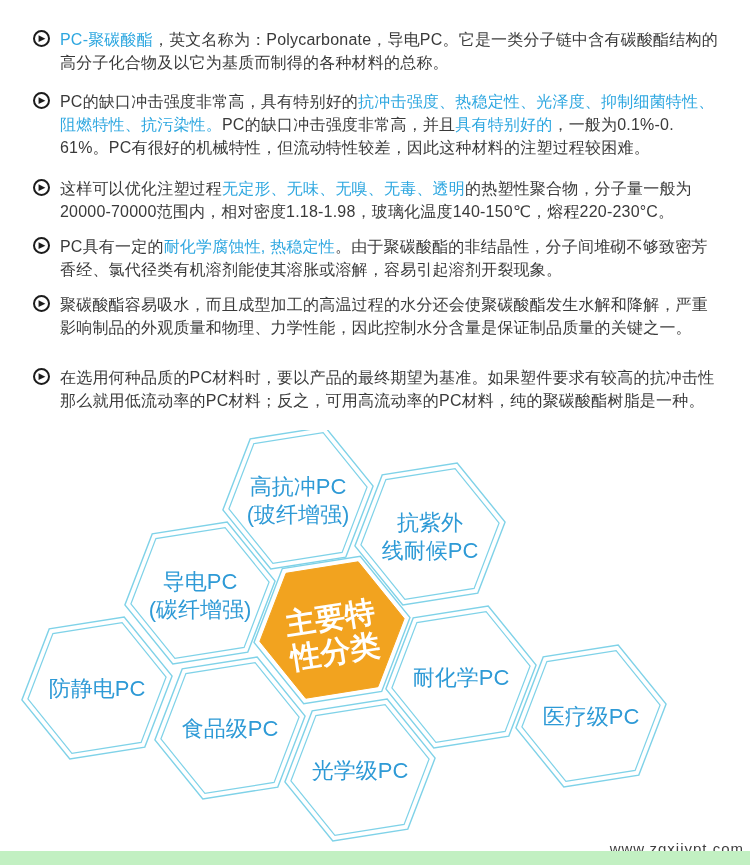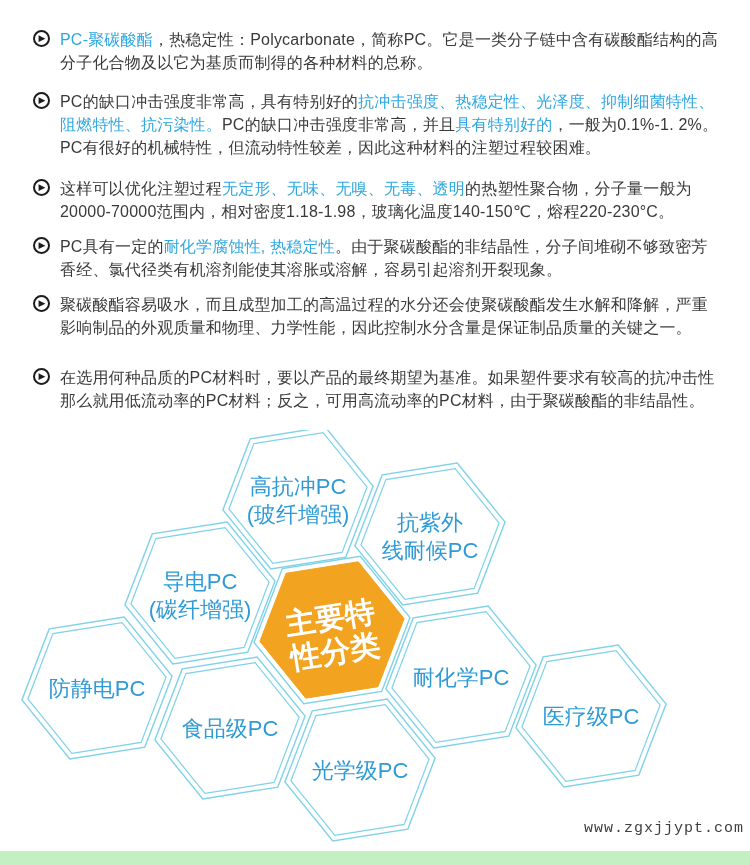--- a/index.html
+++ b/index.html
@@ -31,54 +31,54 @@
   .bullet-text{font-size:16px;line-height:23px;color:var(--body-text);width:660px;
     letter-spacing:0.2px;}
   .bullet-text .hl{color:var(--accent-blue);}
 
   
   .diagram{position:absolute;left:0;top:430px;width:750px;height:435px;}
   .hex-label{font-size:22px;fill:var(--hex-label);text-anchor:middle;}
   .hex-center-label{font-size:30px;font-weight:bold;fill:var(--hex-center-text);text-anchor:middle;}
 
   
-  .watermark{position:absolute;right:6px;bottom:28px;
-    font-family:Liberation Mono, monospace;
+  .watermark{position:absolute;right:6px;bottom:8px;
+    font-family:Liberation Sans, sans-serif;
     font-size:15px;color:var(--watermark);letter-spacing:1px;}
   .green-bar{position:absolute;left:0;bottom:0;width:750px;height:14px;background:var(--green-bar);}
 </style>
 </head>
 <body>
 
 <div class="page">
 
   <ul class="article">
       <li class="bullet-item">
         <span class="play">▶</span>
-        <p class="bullet-text"><span class="hl">PC-聚碳酸酯</span><span>，热稳定性：Polycarbonate，简称PC。它是一类分子链中含有碳酸酯结构的高分子化合物及以它为基质而制得的各种材料的总称。</span></p>
+        <p class="bullet-text"><span class="hl">PC-聚碳酸酯</span><span>，英文名称为：Polycarbonate，导电PC。它是一类分子链中含有碳酸酯结构的高分子化合物及以它为基质而制得的各种材料的总称。</span></p>
       </li>
       <li class="bullet-item">
         <span class="play">▶</span>
-        <p class="bullet-text"><span>PC的缺口冲击强度非常高，具有特别好的</span><span class="hl">抗冲击强度、热稳定性、光泽度、抑制细菌特性、阻燃特性、抗污染性。</span><span>PC的缺口冲击强度非常高，并且</span><span class="hl">具有特别好的</span><span>，一般为0.1%-1. 2%。PC有很好的机械特性，但流动特性较差，因此这种材料的注塑过程较困难。</span></p>
+        <p class="bullet-text"><span>PC的缺口冲击强度非常高，具有特别好的</span><span class="hl">抗冲击强度、热稳定性、光泽度、抑制细菌特性、阻燃特性、抗污染性。</span><span>PC的缺口冲击强度非常高，并且</span><span class="hl">具有特别好的</span><span>，一般为0.1%-0. 61%。PC有很好的机械特性，但流动特性较差，因此这种材料的注塑过程较困难。</span></p>
       </li>
       <li class="bullet-item">
         <span class="play">▶</span>
         <p class="bullet-text"><span>这样可以优化注塑过程</span><span class="hl">无定形、无味、无嗅、无毒、透明</span><span>的热塑性聚合物，分子量一般为20000-70000范围内，相对密度1.18-1.98，玻璃化温度140-150℃，熔程220-230°C。</span></p>
       </li>
       <li class="bullet-item">
         <span class="play">▶</span>
         <p class="bullet-text"><span>PC具有一定的</span><span class="hl">耐化学腐蚀性, 热稳定性</span><span>。由于聚碳酸酯的非结晶性，分子间堆砌不够致密芳香经、氯代径类有机溶剂能使其溶胀或溶解，容易引起溶剂开裂现象。</span></p>
       </li>
       <li class="bullet-item">
         <span class="play">▶</span>
         <p class="bullet-text"><span>聚碳酸酯容易吸水，而且成型加工的高温过程的水分还会使聚碳酸酯发生水解和降解，严重影响制品的外观质量和物理、力学性能，因此控制水分含量是保证制品质量的关键之一。</span></p>
       </li>
       <li class="bullet-item">
         <span class="play">▶</span>
-        <p class="bullet-text"><span>在选用何种品质的PC材料时，要以产品的最终期望为基准。如果塑件要求有较高的抗冲击性那么就用低流动率的PC材料；反之，可用高流动率的PC材料，由于聚碳酸酯的非结晶性。</span></p>
+        <p class="bullet-text"><span>在选用何种品质的PC材料时，要以产品的最终期望为基准。如果塑件要求有较高的抗冲击性那么就用低流动率的PC材料；反之，可用高流动率的PC材料，纯的聚碳酸酯树脂是一种。</span></p>
       </li>
     </ul>
 
   <svg class="diagram" viewBox="0 0 750 435" width="750" height="435">
       <g>
         <polygon points="373.1,56.1 345.8,127.1 270.8,139.0 222.9,79.9 250.2,8.9 325.2,-3.0" fill="#ffffff" stroke="var(--hex-border)" stroke-width="1.4"></polygon>
         <polygon points="367.1,57.0 342.1,122.4 272.9,133.4 228.9,79.0 253.9,13.6 323.1,2.6" fill="none" stroke="var(--hex-border)" stroke-width="1.2"></polygon>
         <text class="hex-label"><tspan x="298" y="64">高抗冲PC</tspan><tspan x="298" y="92">(玻纤增强)</tspan></text>
       </g>
       <g>

